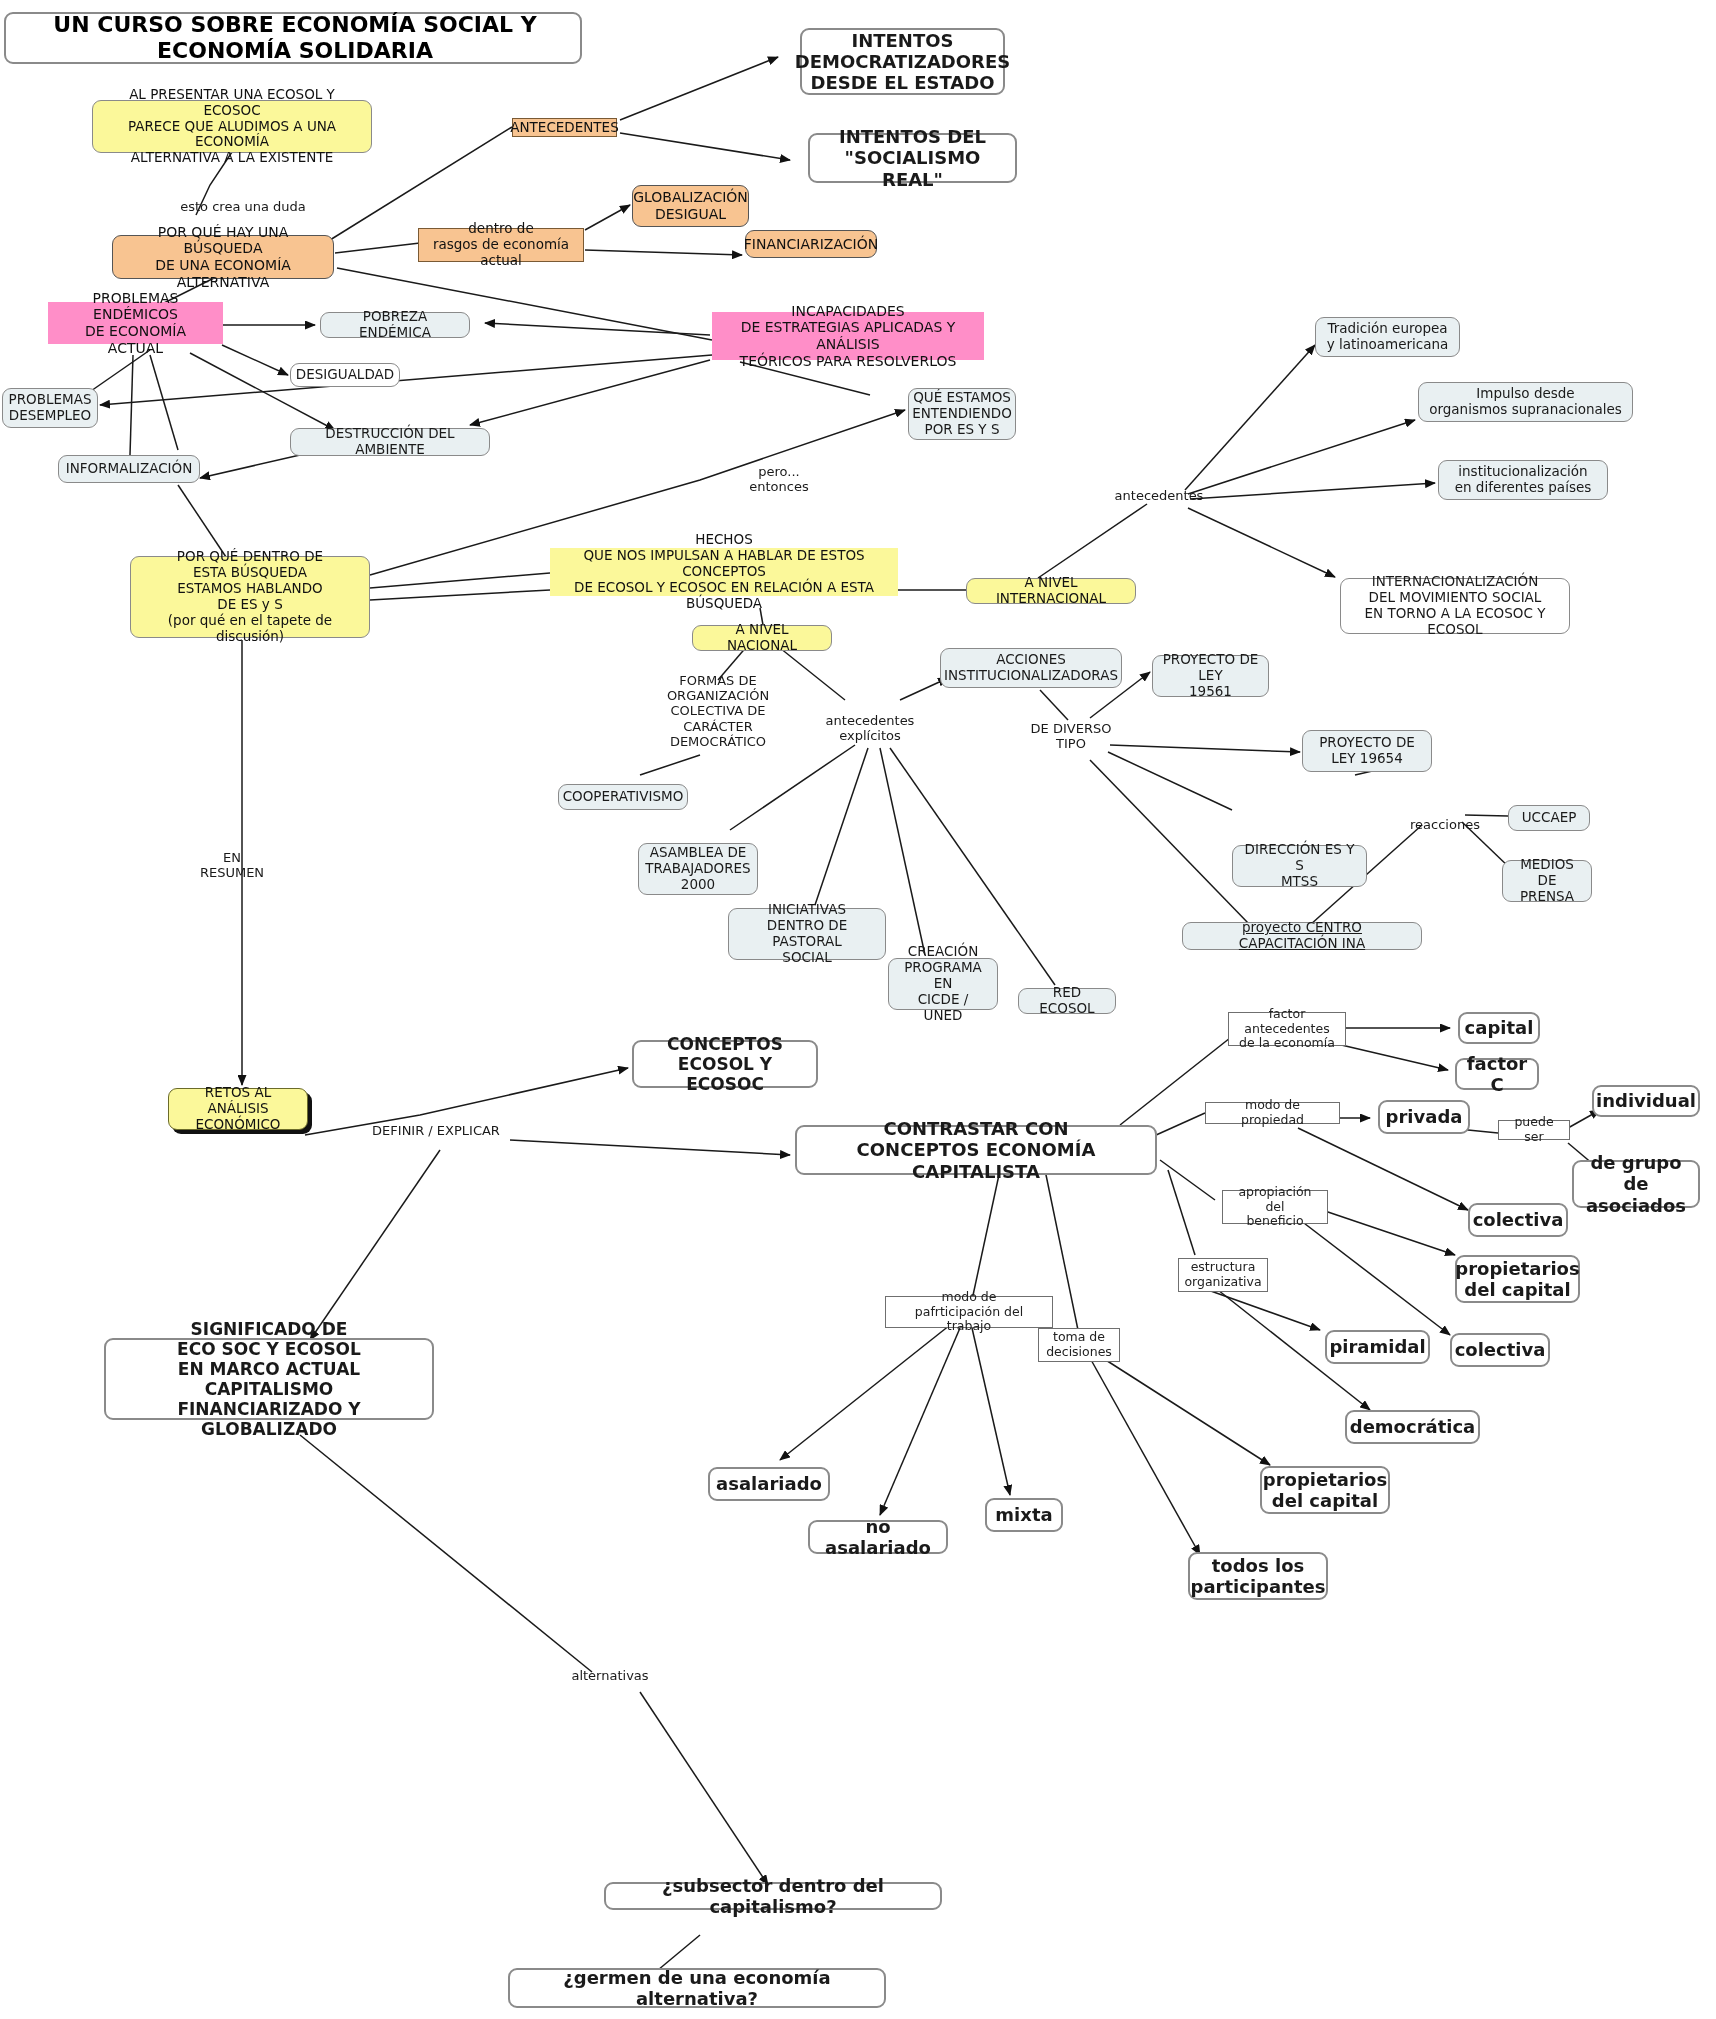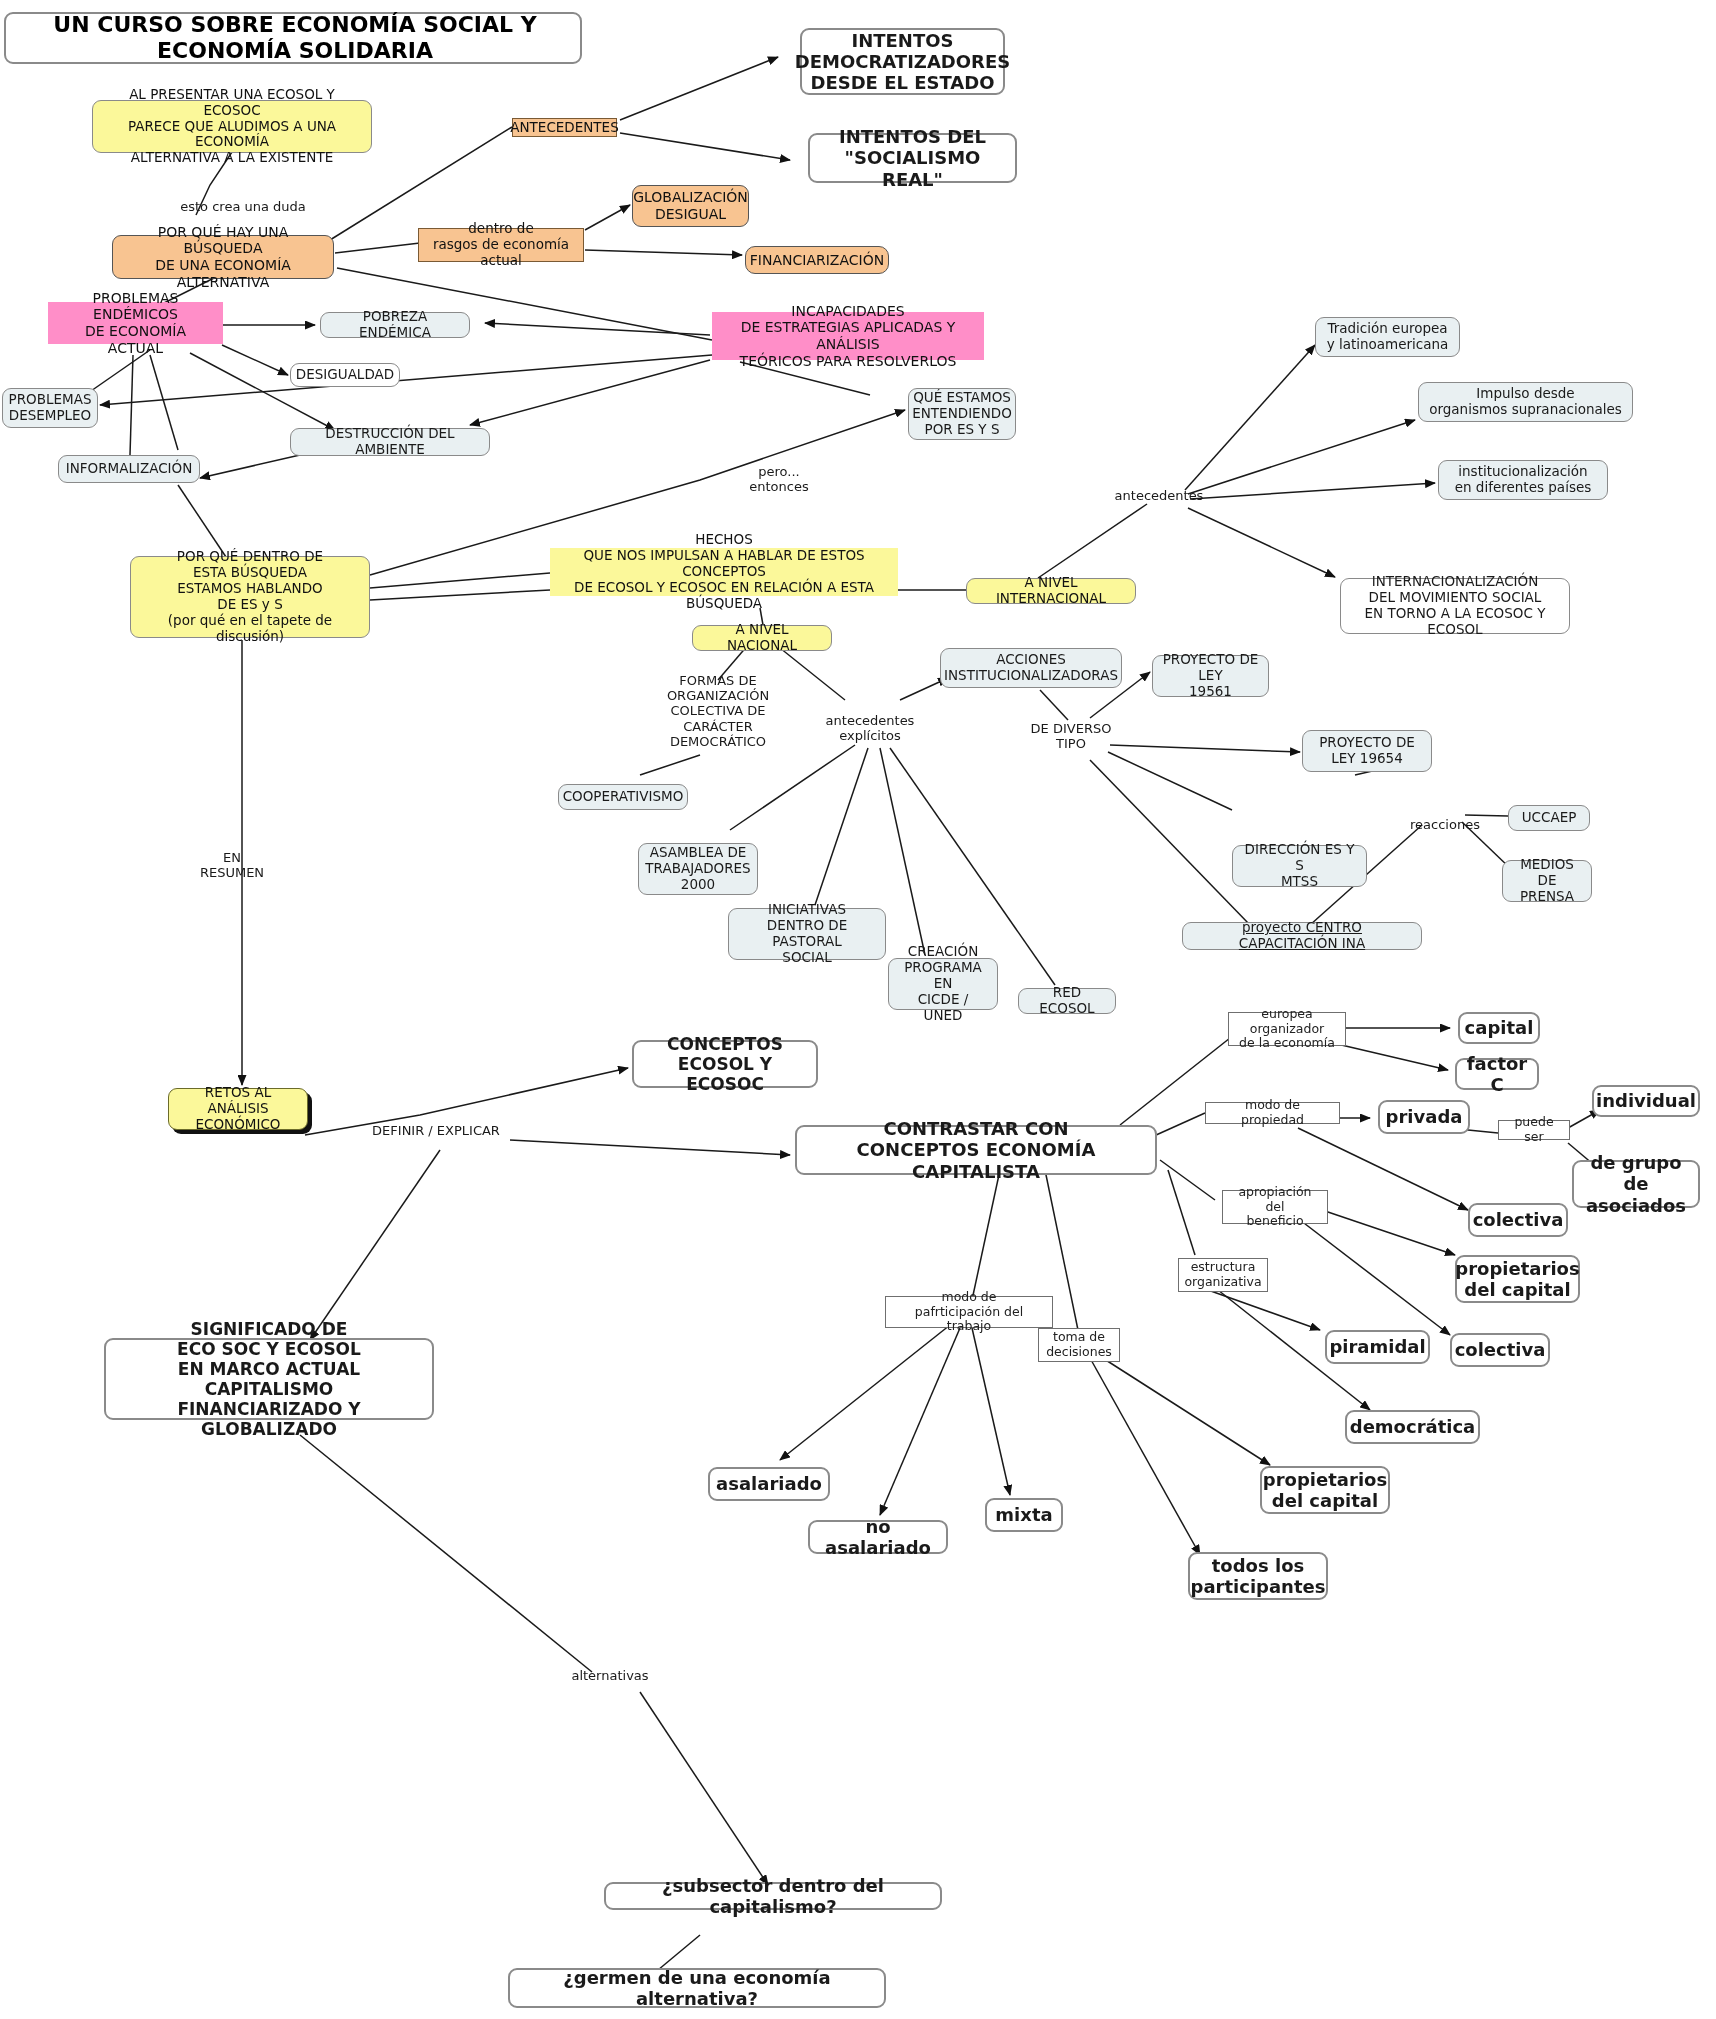--- a/index.html
+++ b/index.html
@@ -213,21 +213,21 @@
 
   <div class="node n-orange" style="left:112px;top:235px;width:222px;height:44px;white-space:pre-line;">POR QUÉ HAY UNA BÚSQUEDA
 DE UNA ECONOMÍA ALTERNATIVA</div>
 
   <div class="node n-orangeflat" style="left:418px;top:228px;width:166px;height:34px;white-space:pre-line;">dentro de
 rasgos de economía actual</div>
 
   <div class="node n-orange" style="left:632px;top:185px;width:117px;height:42px;white-space:pre-line;">GLOBALIZACIÓN
 DESIGUAL</div>
 
-  <div class="node n-orange" style="left:745px;top:246px;width:144px;height:28px;border-radius:10px;">FINANCIARIZACIÓN</div>
+  <div class="node n-orange" style="left:745px;top:230px;width:132px;height:28px;">FINANCIARIZACIÓN</div>
 
   <div class="node n-pink" style="left:48px;top:302px;width:175px;height:42px;white-space:pre-line;">PROBLEMAS ENDÉMICOS
 DE ECONOMÍA ACTUAL</div>
 
   <div class="node n-plain" style="left:320px;top:312px;width:150px;height:26px;">POBREZA ENDÉMICA</div>
 
   <div class="node n-pink" style="left:712px;top:312px;width:272px;height:48px;white-space:pre-line;">INCAPACIDADES
 DE ESTRATEGIAS APLICADAS  Y ANÁLISIS
 TEÓRICOS PARA RESOLVERLOS</div>
 
@@ -334,21 +334,21 @@
 ECOSOL Y ECOSOC</div>
 
   <div class="node n-bold" style="left:795px;top:1125px;width:362px;height:50px;white-space:pre-line;">CONTRASTAR CON
 CONCEPTOS ECONOMÍA CAPITALISTA</div>
 
   <div class="node n-boldsm" style="left:104px;top:1338px;width:330px;height:82px;white-space:pre-line;">SIGNIFICADO DE
 ECO SOC Y ECOSOL
 EN MARCO ACTUAL CAPITALISMO
 FINANCIARIZADO Y GLOBALIZADO</div>
 
-  <div class="node n-label" style="left:1228px;top:1012px;width:118px;height:34px;white-space:pre-line;">europea organizador
+  <div class="node n-label" style="left:1228px;top:1012px;width:118px;height:34px;white-space:pre-line;">factor antecedentes
 de la economía</div>
 
   <div class="node n-bold" style="left:1458px;top:1012px;width:82px;height:32px;">capital</div>
 
   <div class="node n-bold" style="left:1455px;top:1058px;width:84px;height:32px;">factor C</div>
 
   <div class="node n-label" style="left:1205px;top:1102px;width:135px;height:22px;">modo de propiedad</div>
 
   <div class="node n-bold" style="left:1378px;top:1100px;width:92px;height:34px;">privada</div>
 

